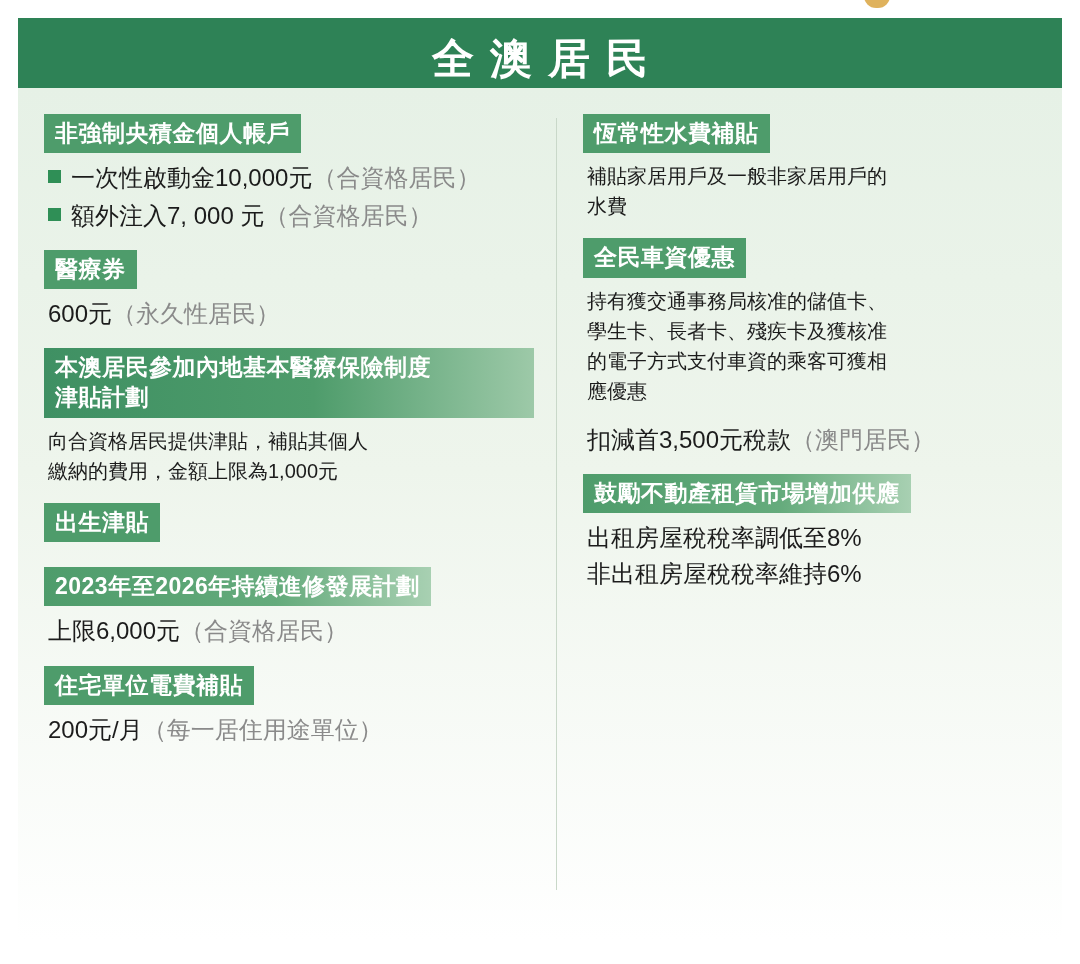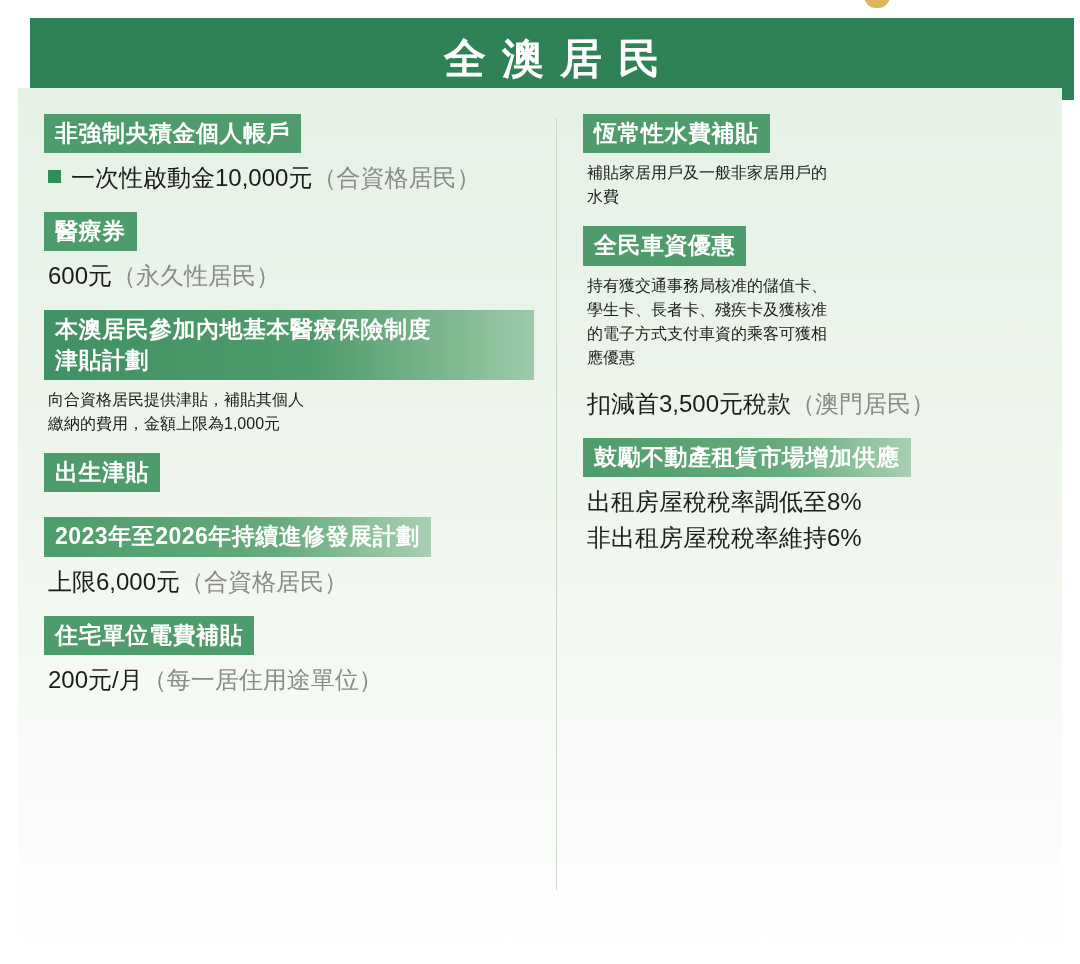--- a/index.html
+++ b/index.html
@@ -25,21 +25,20 @@
   .banner {
     position: absolute;
     left: 18px;
     top: 18px;
     width: 1044px;
     height: 82px;
     background: #2e8256;
     display: flex;
     align-items: center;
     justify-content: center;
-    margin-left: 12px;
   }
   .banner-title {
     color: #ffffff;
     font-size: 42px;
     font-weight: bold;
     letter-spacing: 16px;
     text-indent: 16px;
     line-height: 1;
   }
 
@@ -101,21 +100,21 @@
 
   
   .line {
     font-size: 24px;
     line-height: 1.42;
     color: #1c1c1c;
     margin: 0 0 2px 0;
     padding-left: 4px;
   }
   .para {
-    font-size: 16px;
+    font-size: 20px;
     line-height: 1.5;
     color: #1c1c1c;
     margin: 0;
     padding-left: 4px;
   }
   .muted {
     color: #8a8a8a;
   }
   .bullet-line {
     display: flex;
@@ -162,20 +161,24 @@
   <div class="panel">
 
     <div class="col col-left">
 
       <div class="block">
         <div class="chip">非強制央積金個人帳戶</div>
         <div class="bullet-line">
           <span class="bullet"></span>
           <span class="bullet-text"><span>一次性啟動金10,000元</span><span class="muted">（合資格居民）</span></span>
         </div>
+        <div class="bullet-line">
+          <span class="bullet"></span>
+          <span class="bullet-text"><span>額外注入7, 000 元</span><span class="muted">（合資格居民）</span></span>
+        </div>
       </div>
 
 
       <div class="block">
         <div class="chip">醫療券</div>
         <div class="line"><span>600元</span><span class="muted">（永久性居民）</span></div>
       </div>
 
       <div class="block">
         <div class="chip wide" style="white-space:pre-line;">本澳居民參加內地基本醫療保險制度

